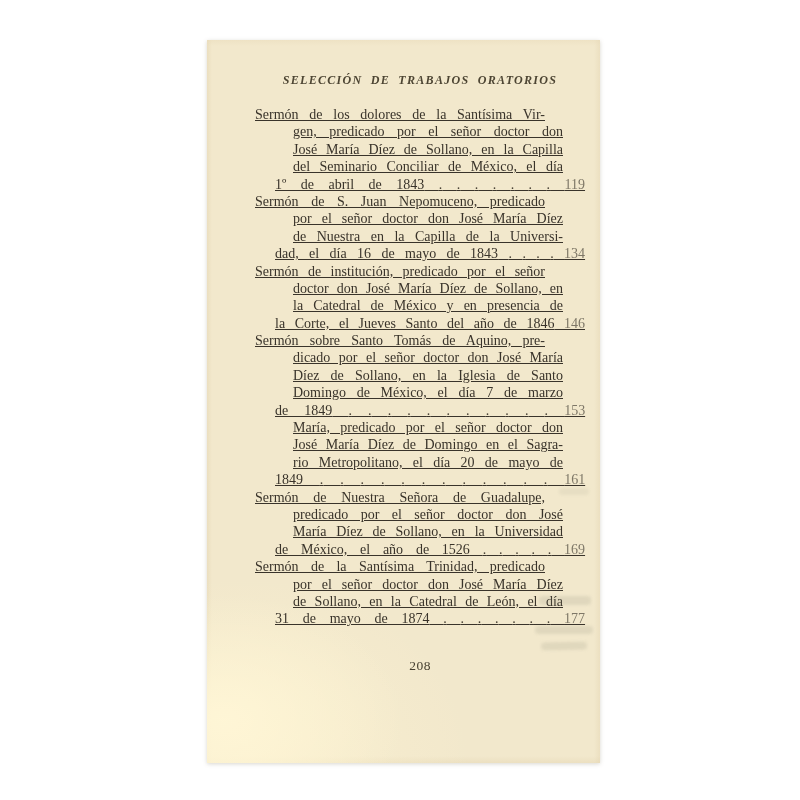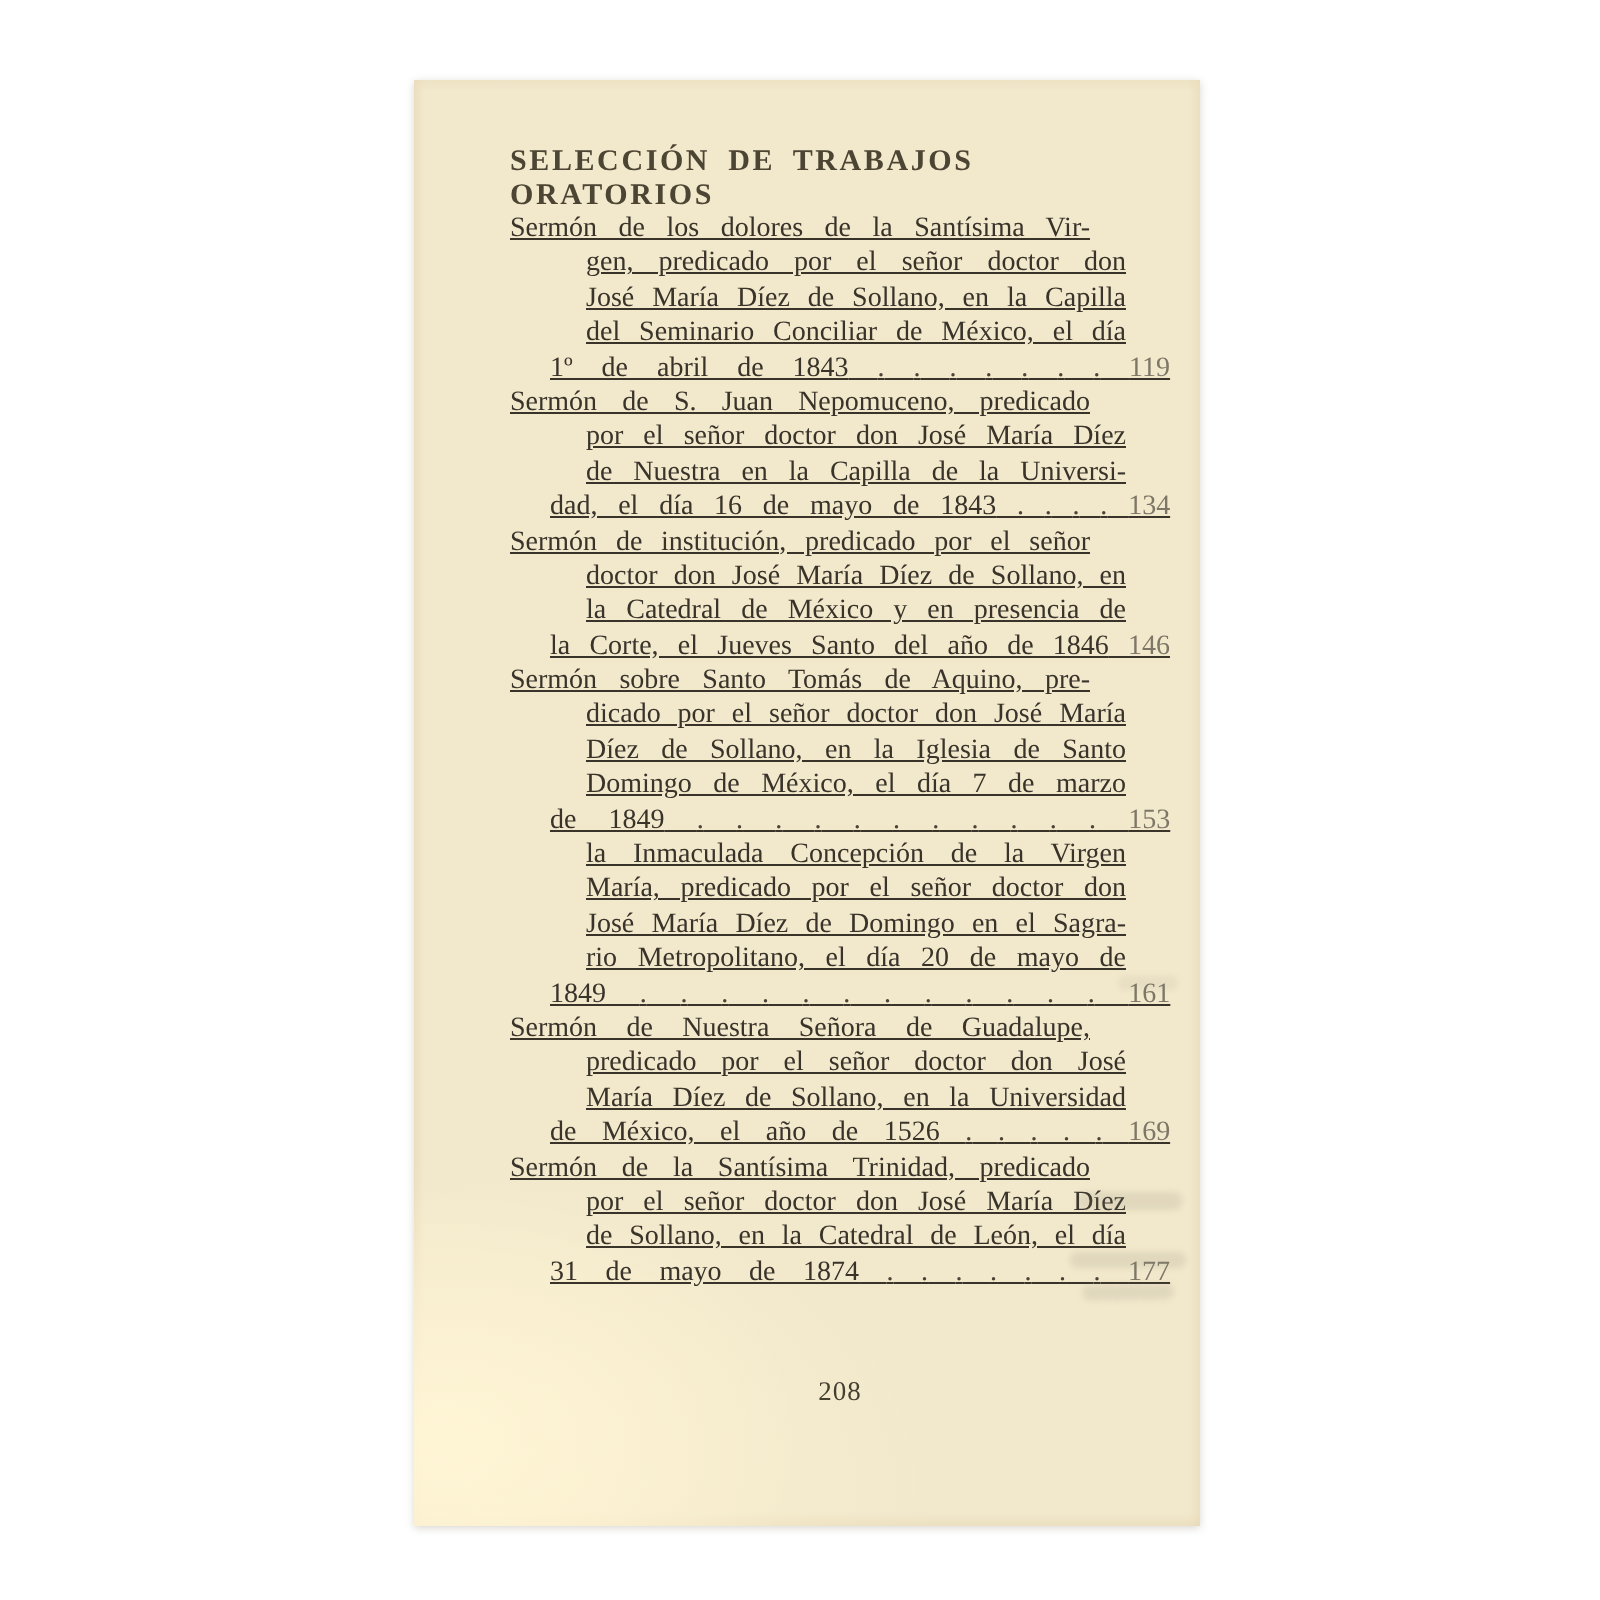--- a/index.html
+++ b/index.html
@@ -34,25 +34,27 @@
       linear-gradient(0deg, rgba(226,211,176,0.4) 0px, rgba(226,211,176,0) 7px),
       #f2e8cc;
     box-shadow: 0 1px 4px rgba(120,110,85,0.28);
   }
   
   .running-head {
     position: absolute;
     left: 48px;
     top: 33px;
     width: 330px;
-    font-size: 15px;
+    text-align: center;
+    font-size: 12px;
     font-weight: bold;
     letter-spacing: 1.3px;
     word-spacing: 4px;
     color: #4d4533;
+    font-style: italic;
   }
   
   .toc {
     position: absolute;
     left: 48px;
     top: 66px;
     width: 330px;
     font-size: 14px;
     color: #39332a;
     text-decoration: underline;
@@ -68,21 +70,21 @@
   }
   .tl.first { width: 290px; }
   .tl.cont  { width: 270px; margin-left: 38px; }
   .tl.last  { width: 310px; margin-left: 20px; }
   .tl .dot  { color: #4a4336; }
   .tl .pg   { color: #7e7767; }
   
   .folio {
     position: absolute;
     left: 48px;
-    top: 648px;
+    top: 618px;
     width: 330px;
     text-align: center;
     font-size: 13.5px;
     letter-spacing: 0.5px;
     color: #453f30;
   }
   
   .smudge {
     position: absolute;
     background: rgba(128,133,112,0.16);
@@ -123,21 +125,20 @@
           <div class="tl last"><span class="txt">la Corte, el Jueves Santo del año de 1846</span> <span class="pg">146</span></div>
         </div>
         <div>
           <div class="tl first">Sermón sobre Santo Tomás de Aquino, pre-</div>
           <div class="tl cont">dicado por el señor doctor don José María</div>
           <div class="tl cont">Díez de Sollano, en la Iglesia de Santo</div>
           <div class="tl cont">Domingo de México, el día 7 de marzo</div>
           <div class="tl last"><span class="txt">de 1849</span> <span class="dot">.</span> <span class="dot">.</span> <span class="dot">.</span> <span class="dot">.</span> <span class="dot">.</span> <span class="dot">.</span> <span class="dot">.</span> <span class="dot">.</span> <span class="dot">.</span> <span class="dot">.</span> <span class="dot">.</span> <span class="pg">153</span></div>
         </div>
         <div>
-          <div class="tl cont">la Inmaculada Concepción de la Virgen</div>
           <div class="tl cont">María, predicado por el señor doctor don</div>
           <div class="tl cont">José María Díez de Domingo en el Sagra-</div>
           <div class="tl cont">rio Metropolitano, el día 20 de mayo de</div>
           <div class="tl last"><span class="txt">1849</span> <span class="dot">.</span> <span class="dot">.</span> <span class="dot">.</span> <span class="dot">.</span> <span class="dot">.</span> <span class="dot">.</span> <span class="dot">.</span> <span class="dot">.</span> <span class="dot">.</span> <span class="dot">.</span> <span class="dot">.</span> <span class="dot">.</span> <span class="pg">161</span></div>
         </div>
         <div>
           <div class="tl first">Sermón de Nuestra Señora de Guadalupe,</div>
           <div class="tl cont">predicado por el señor doctor don José</div>
           <div class="tl cont">María Díez de Sollano, en la Universidad</div>
           <div class="tl last"><span class="txt">de México, el año de 1526</span> <span class="dot">.</span> <span class="dot">.</span> <span class="dot">.</span> <span class="dot">.</span> <span class="dot">.</span> <span class="pg">169</span></div>

